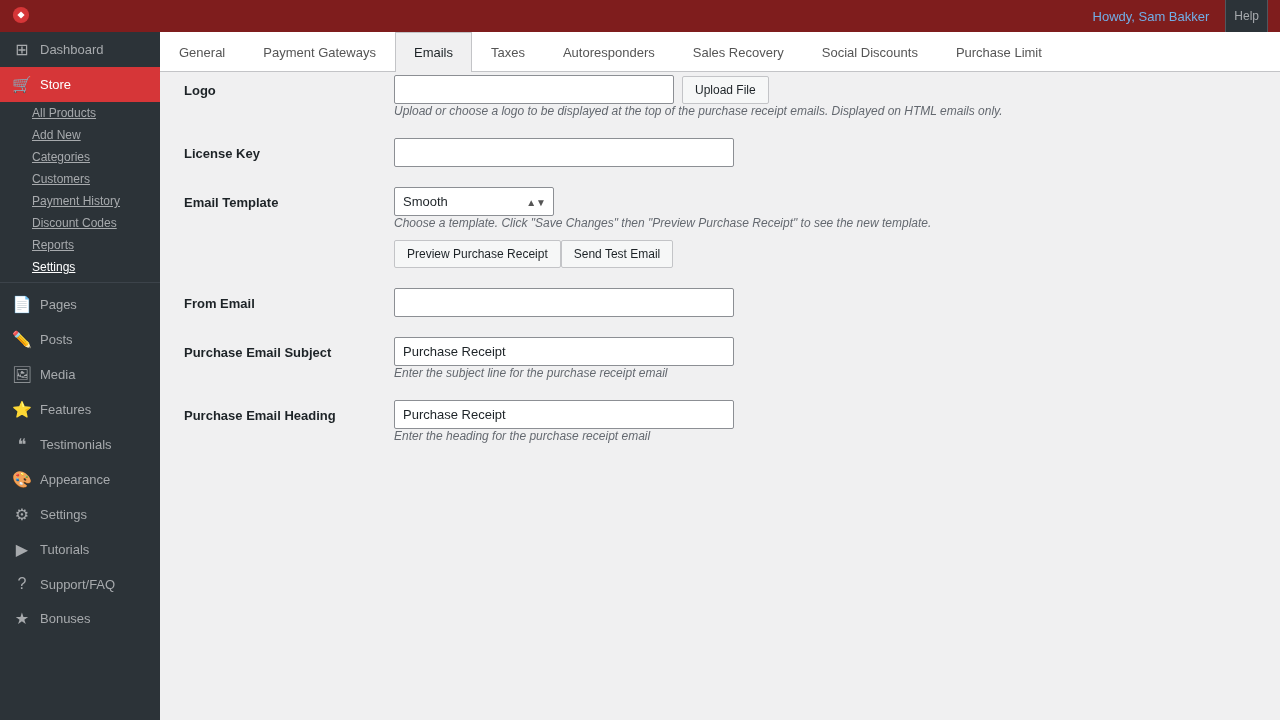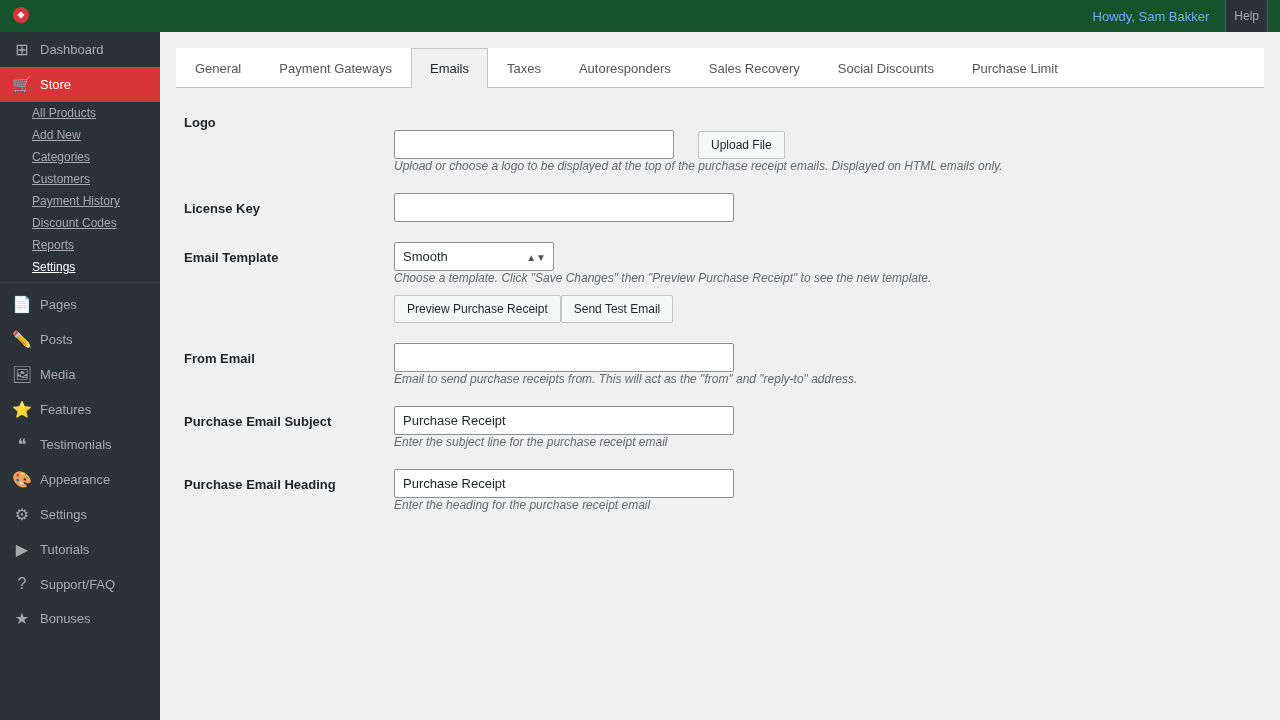--- a/index.html
+++ b/index.html
@@ -1,20 +1,20 @@
 <!DOCTYPE html>
 <html><head>
   <meta charset="utf-8">
   <style>
     * { box-sizing: border-box; margin: 0; padding: 0; }
     body { font-family: -apple-system, BlinkMacSystemFont, "Segoe UI", Arial, sans-serif; font-size: 13px; background: #f1f1f1; color: #333; display: flex; flex-direction: column; height: 720px; overflow: hidden; }
 
     
     .admin-bar {
-      background: #14532d;
+      background: #7f1d1d;
       color: #a7aaad;
       height: 32px;
       display: flex;
       align-items: center;
       justify-content: space-between;
       padding: 0 12px;
       flex-shrink: 0;
     }
     .admin-bar-right { font-size: 13px; color: #a7aaad; display: flex; align-items: center; gap: 6px; }
     .admin-bar-right span { color: #72aee6; }
@@ -66,21 +66,21 @@
       flex-direction: column;
     }
 
     
     .tab-nav {
       background: #fff;
       border-bottom: 1px solid #c3c4c7;
       display: flex;
       flex-wrap: wrap;
       padding: 0 12px 0 0;
-      margin: 16px;
+      margin: 0;
     }
     .tab-item {
       padding: 12px 18px;
       font-size: 13px;
       cursor: pointer;
       color: #555;
       border: 1px solid transparent;
       border-bottom: none;
       margin-bottom: -1px;
       text-decoration: none;
@@ -116,21 +116,21 @@
       padding: 6px 8px;
       font-size: 13px;
       background: #fff;
       color: #1d2327;
     }
     .form-description {
       color: #646970;
       font-size: 12px;
       font-style: italic;
     }
-    .upload-row { display: flex; align-items: center; gap: 24px; margin-top: 23px; }
+    .upload-row { display: flex; align-items: center; gap: 8px; }
     .upload-input {
       border: 1px solid #8c8f94;
       border-radius: 2px;
       padding: 6px 8px;
       font-size: 13px;
       width: 280px;
       background: #fff;
     }
     .btn {
       background: #f6f7f7;
@@ -295,21 +295,20 @@
             <button class="btn">Send Test Email</button>
           </div>
         </div>
       </div>
 
 
       <div class="form-row">
         <div class="form-label">From Email</div>
         <div class="form-field">
           <input type="text" class="form-input" style="">
-          <div class="form-description">Email to send purchase receipts from. This will act as the "from" and "reply-to" address.</div>
         </div>
       </div>
 
       <div class="form-row">
         <div class="form-label">Purchase Email Subject</div>
         <div class="form-field">
           <input type="text" class="form-input" value="Purchase Receipt" style="">
           <div class="form-description">Enter the subject line for the purchase receipt email</div>
         </div>
       </div>

